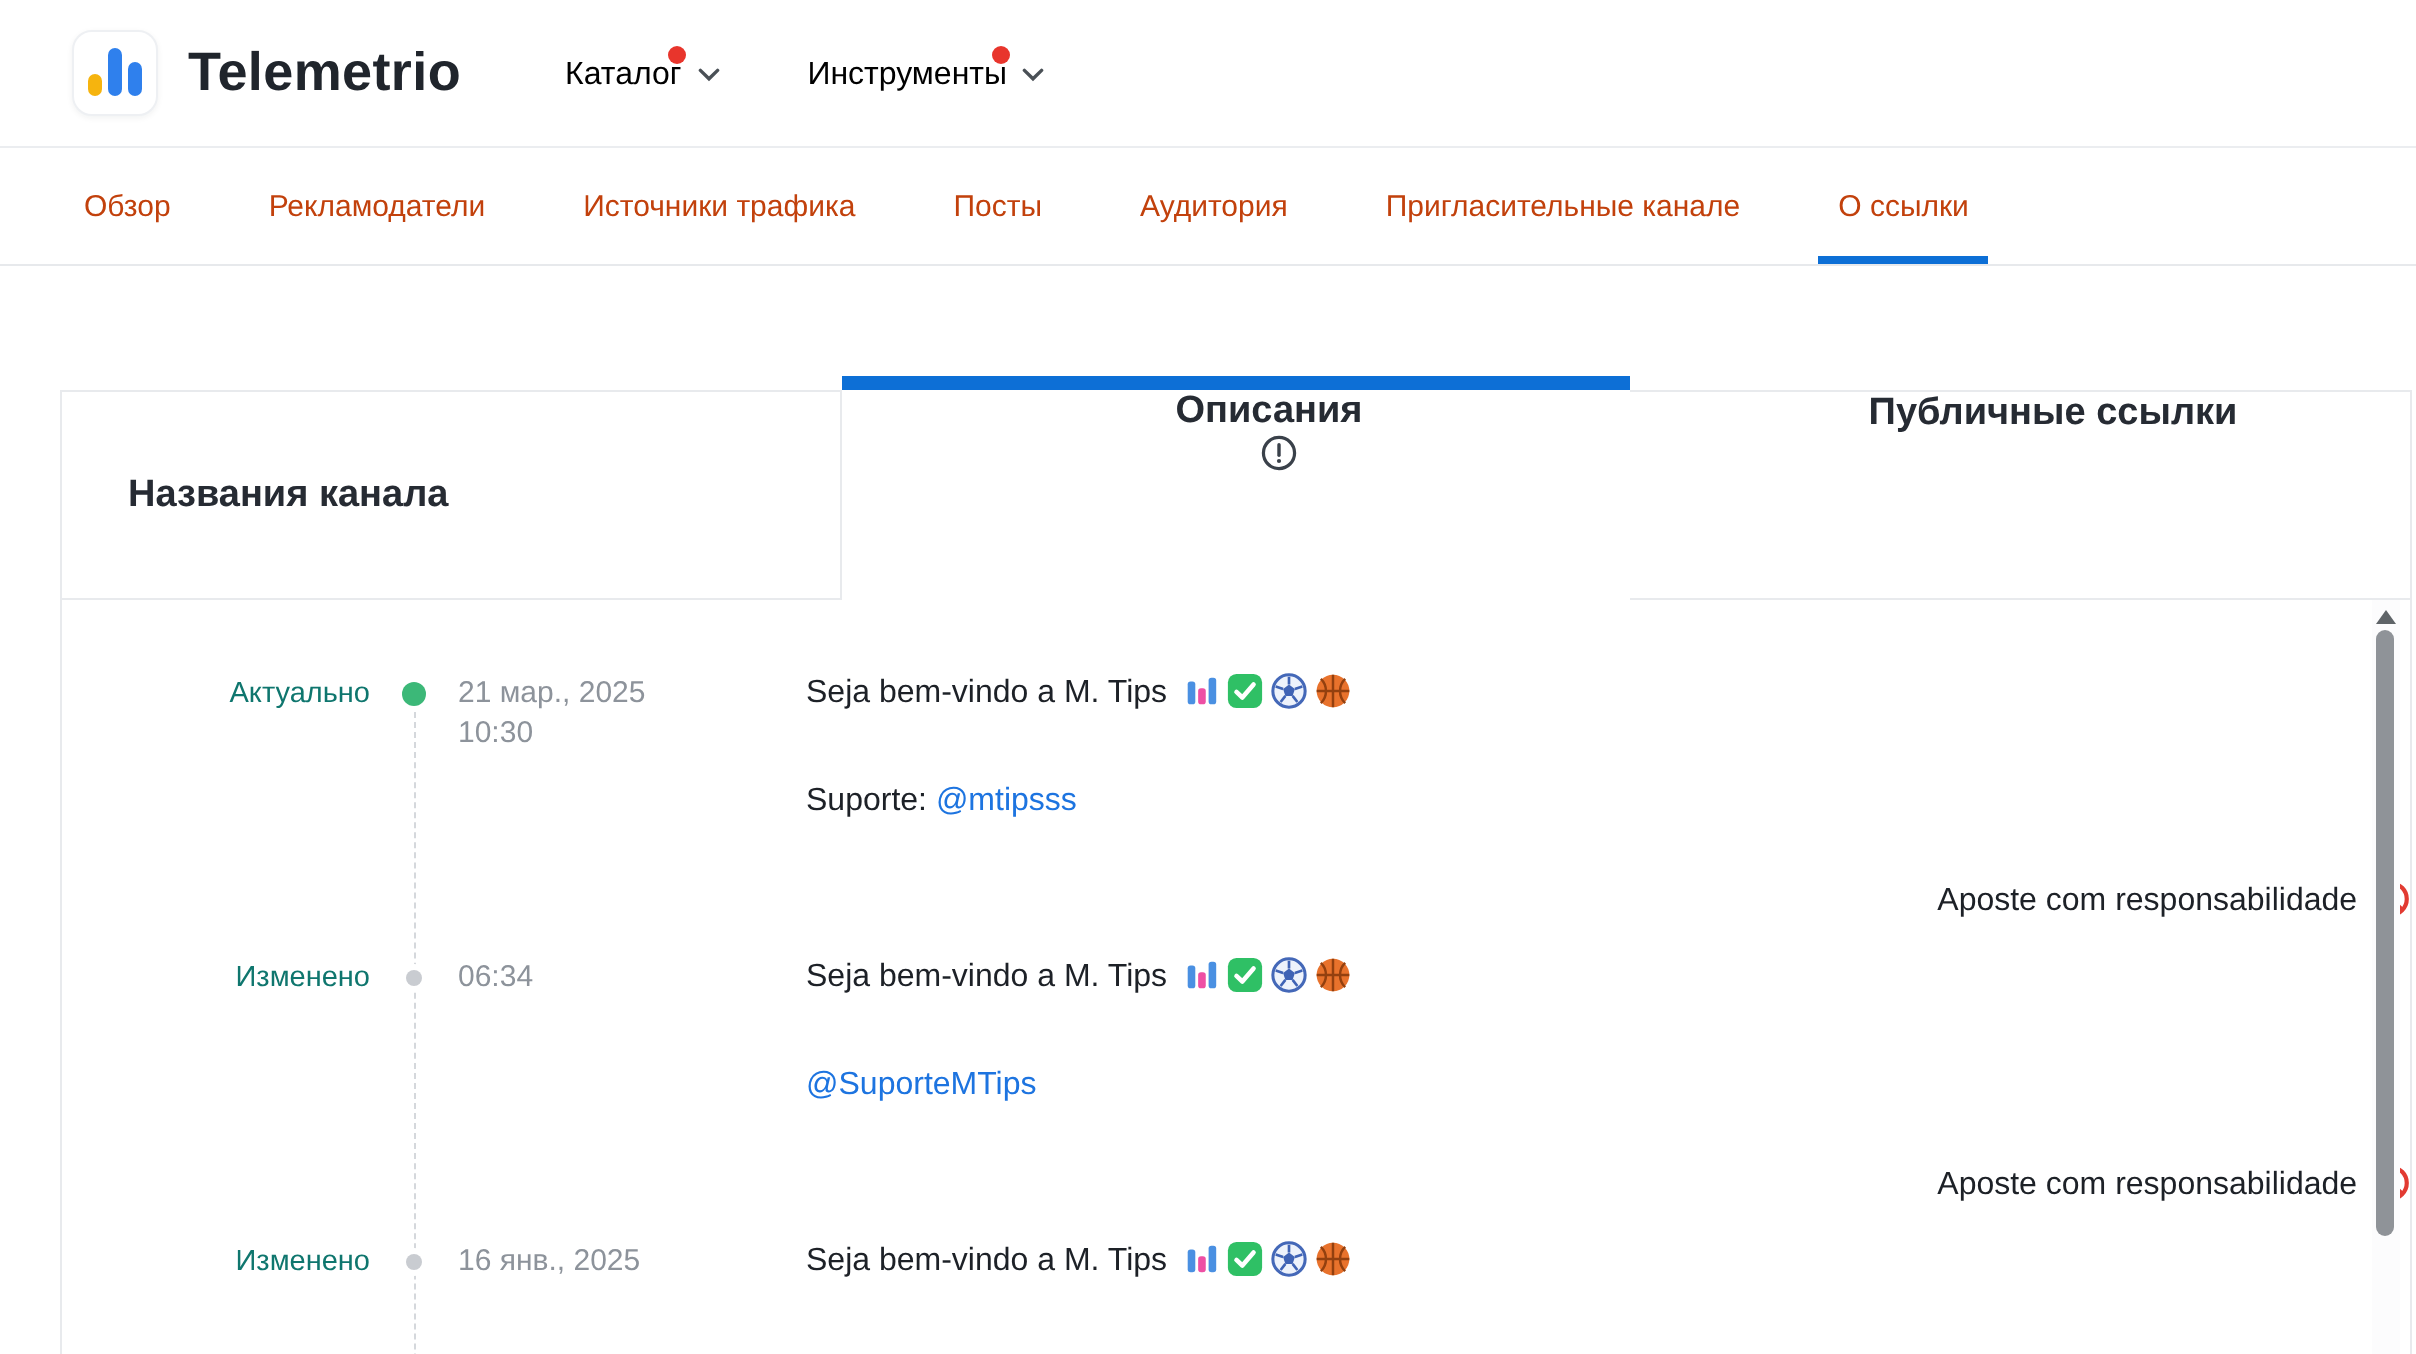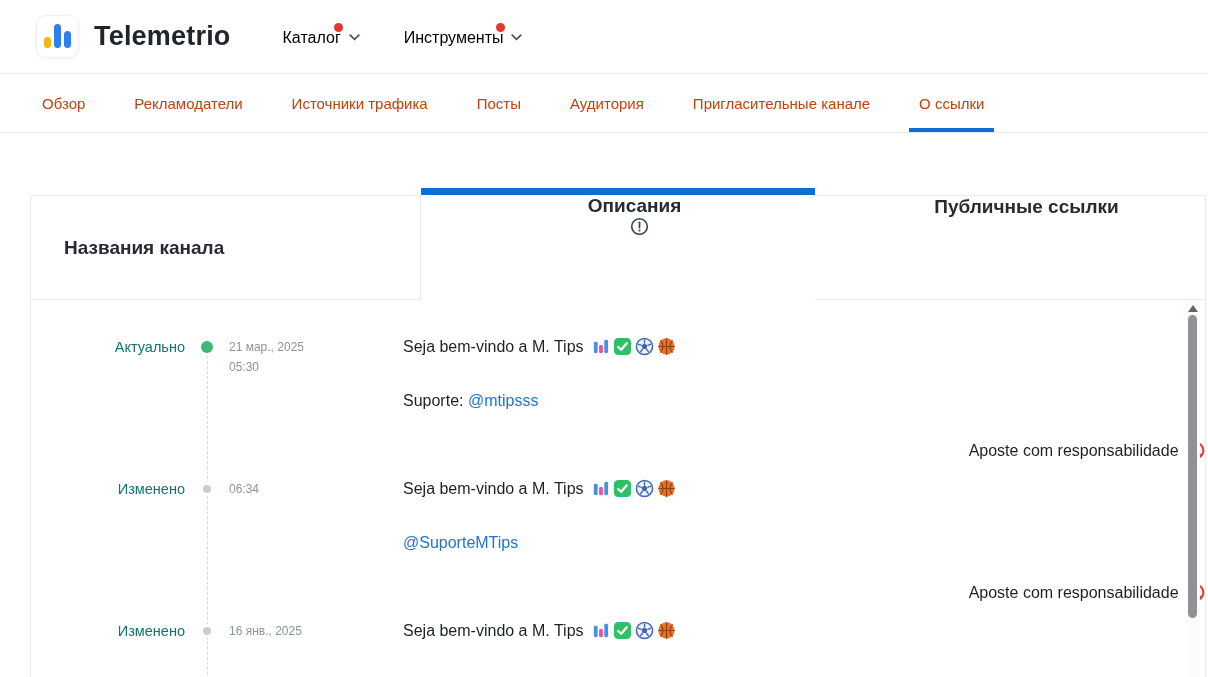--- a/index.html
+++ b/index.html
@@ -39,21 +39,21 @@
   .card-body { position:relative; background:#fff; border-left:1px solid #e8eaed; border-right:1px solid #e8eaed; height:395px; overflow:hidden; }
   .timeline { position:relative; padding-top:36px; }
   .dashline { position:absolute; left:176px; top:56px; height:800px; border-left:1px dashed #d5d8dc; }
 
   .trow { display:flex; margin-bottom:12px; position:relative; }
   .col-status { width:154px; text-align:right; font-size:14.5px; color:#0f766e; line-height:22px; }
   .col-dot { width:44px; display:flex; justify-content:center; align-items:flex-start; }
   .dot { border-radius:50%; box-shadow:0 0 0 3px #fff; position:relative; z-index:1; }
   .dot.green { width:12px; height:12px; margin-top:5px; }
   .dot.gray  { width:8px; height:8px; margin-top:7px; }
-  .col-date { width:174px; font-size:12px; color:#8d939b; line-height:20px; padding-top:1px; }
+  .col-date { width:174px; font-size:15px; color:#8d939b; line-height:20px; padding-top:1px; }
   .col-desc { flex:1; font-size:16px; color:#1d2127; }
   .desc-line { line-height:22px; margin-bottom:28px; }
   .desc-line:last-child { margin-bottom:0;text-align:right; }
   .desc-line .emoji { display:inline-block; vertical-align:-4px; margin-left:3px; }
   .tg-link { color:#1d74e0; text-decoration:none; cursor:pointer; }
 
   
   .scrollbar { position:absolute; top:0; right:5px; bottom:0; width:14px; background:#fcfcfd; }
   .sb-arrow { width:0; height:0; margin:5px auto 2px auto; border-left:5px solid transparent; border-right:5px solid transparent; border-bottom:7px solid #5f6468; cursor:pointer; }
   .sb-thumb { position:absolute; left:2px; top:15px; width:9px; height:303px; border-radius:5px; background:#8f9398; cursor:grab; }
@@ -125,21 +125,21 @@
     <div class="card-body">
       <div class="timeline">
         <div class="dashline"></div>
       <div class="trow">
             <div class="col-status">Актуально</div>
             <div class="col-dot">
               <div class="dot green" style="background: rgb(60, 184, 120);"></div>
             </div>
             <div class="col-date">
               <div>21 мар., 2025</div>
-              <div>05:30</div>
+              <div>10:30</div>
             </div>
             <div class="col-desc">
               <div class="desc-line"><span>Seja bem-vindo a M. Tips </span><span class="emoji"><svg width="19" height="19" viewBox="0 0 20 20">
                     <rect x="3" y="5" width="4" height="12" rx="1.5" fill="#4a90e2"></rect>
                     <rect x="8.5" y="8.5" width="4" height="8.5" rx="1.5" fill="#ee4fa4"></rect>
                     <rect x="14" y="3" width="4" height="14" rx="1.5" fill="#4a90e2"></rect>
                   </svg></span><span class="emoji"><svg width="19" height="19" viewBox="0 0 20 20">
                     <rect x="1" y="1" width="18" height="18" rx="4.5" fill="#2fc065"></rect>
                     <path d="M5.5 10.5 L8.6 13.4 L14.5 6.6" stroke="#fff" stroke-width="2.4" fill="none" stroke-linecap="round" stroke-linejoin="round"></path>
                   </svg></span><span class="emoji"><svg width="19" height="19" viewBox="0 0 20 20">

